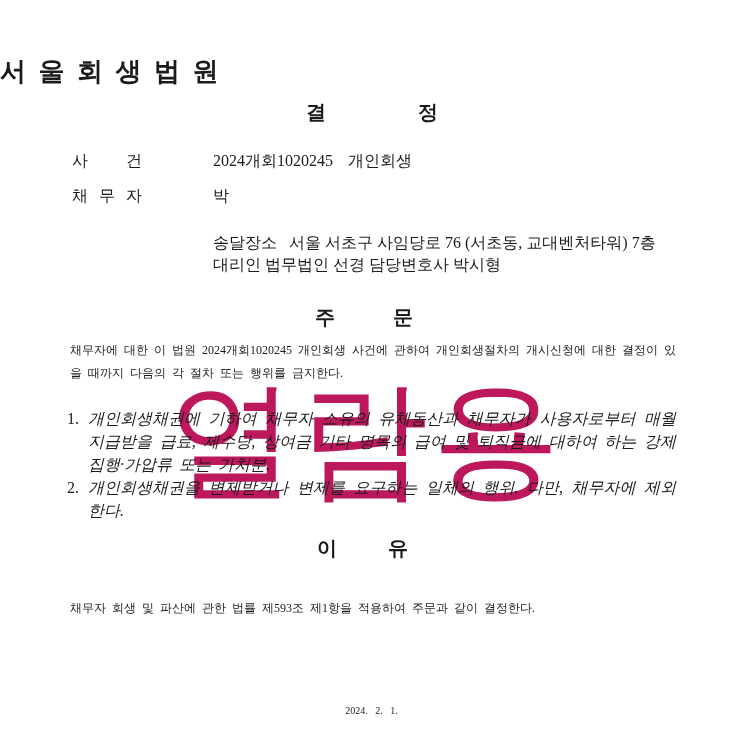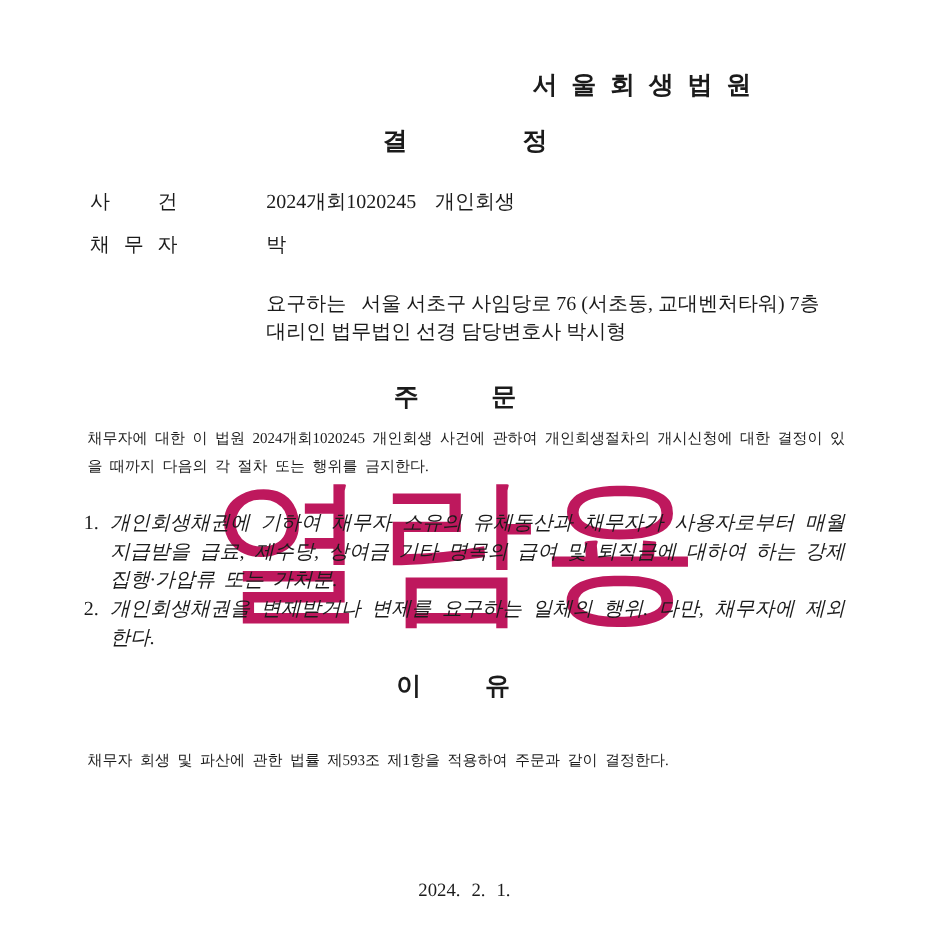--- a/index.html
+++ b/index.html
@@ -22,22 +22,22 @@
     color: #be185d;
     font-weight: normal;
     user-select: none;
     z-index: 0;
   }
   .layer { position: absolute; z-index: 1; left: 0; top: 0; width: 746px; }
 
   .court-name {
     position: absolute;
     top: 54px; left: 0; width: 604px;
-    text-align: right;
-    font-size: 20px;
+    text-align: left;
+    font-size: 26px;
     font-weight: bold;
     letter-spacing: 3px;
   }
   .spread {
     display: flex;
     justify-content: space-between;
     font-weight: bold;
     font-size: 20px;
     margin: 0 auto;
   }
@@ -70,21 +70,21 @@
 
   .item-list { position: absolute; left: 67px; top: 407px; width: 609px; }
   .order-item { display: flex; font-size: 16px; line-height: 23px; }
   .item-no { width: 21px; flex: 0 0 21px; }
   .item-text { flex: 1; text-align: justify; word-spacing: 3px; font-style: italic; }
 
   .decision-date {
     position: absolute;
     top: 705px; left: 0; width: 743px;
     text-align: center;
-    font-size: 15px;
+    font-size: 10px;
     word-spacing: 5px;
   }
 </style>
 </head>
 <body>
 
 <div class="page">
 
   <div class="watermark">열람용</div>
 
@@ -110,21 +110,21 @@
     <div>
       <div class="row-label" style="top:186px;">
         <span>채</span>
         <span>무</span>
         <span>자</span>
       </div>
       <div class="row-value" style="top:186px;">박</div>
     </div>
 
     <div class="row-value" style="top:233px;">
-      <span>요구하는</span><span class="addr-value">서울 서초구 사임당로 76 (서초동, 교대벤처타워) 7층</span>
+      <span>송달장소</span><span class="addr-value">서울 서초구 사임당로 76 (서초동, 교대벤처타워) 7층</span>
     </div>
     <div class="row-value" style="top:255px;text-align:right;">대리인 법무법인 선경 담당변호사 박시형</div>
 
     <div class="spread order-heading">
       <span>주</span>
       <span>문</span>
     </div>
 
     <div class="body-text" style="top:339px;">채무자에 대한 이 법원 2024개회1020245 개인회생 사건에 관하여 개인회생절차의 개시신청에 대한 결정이 있을 때까지 다음의 각 절차 또는 행위를 금지한다.</div>
 

